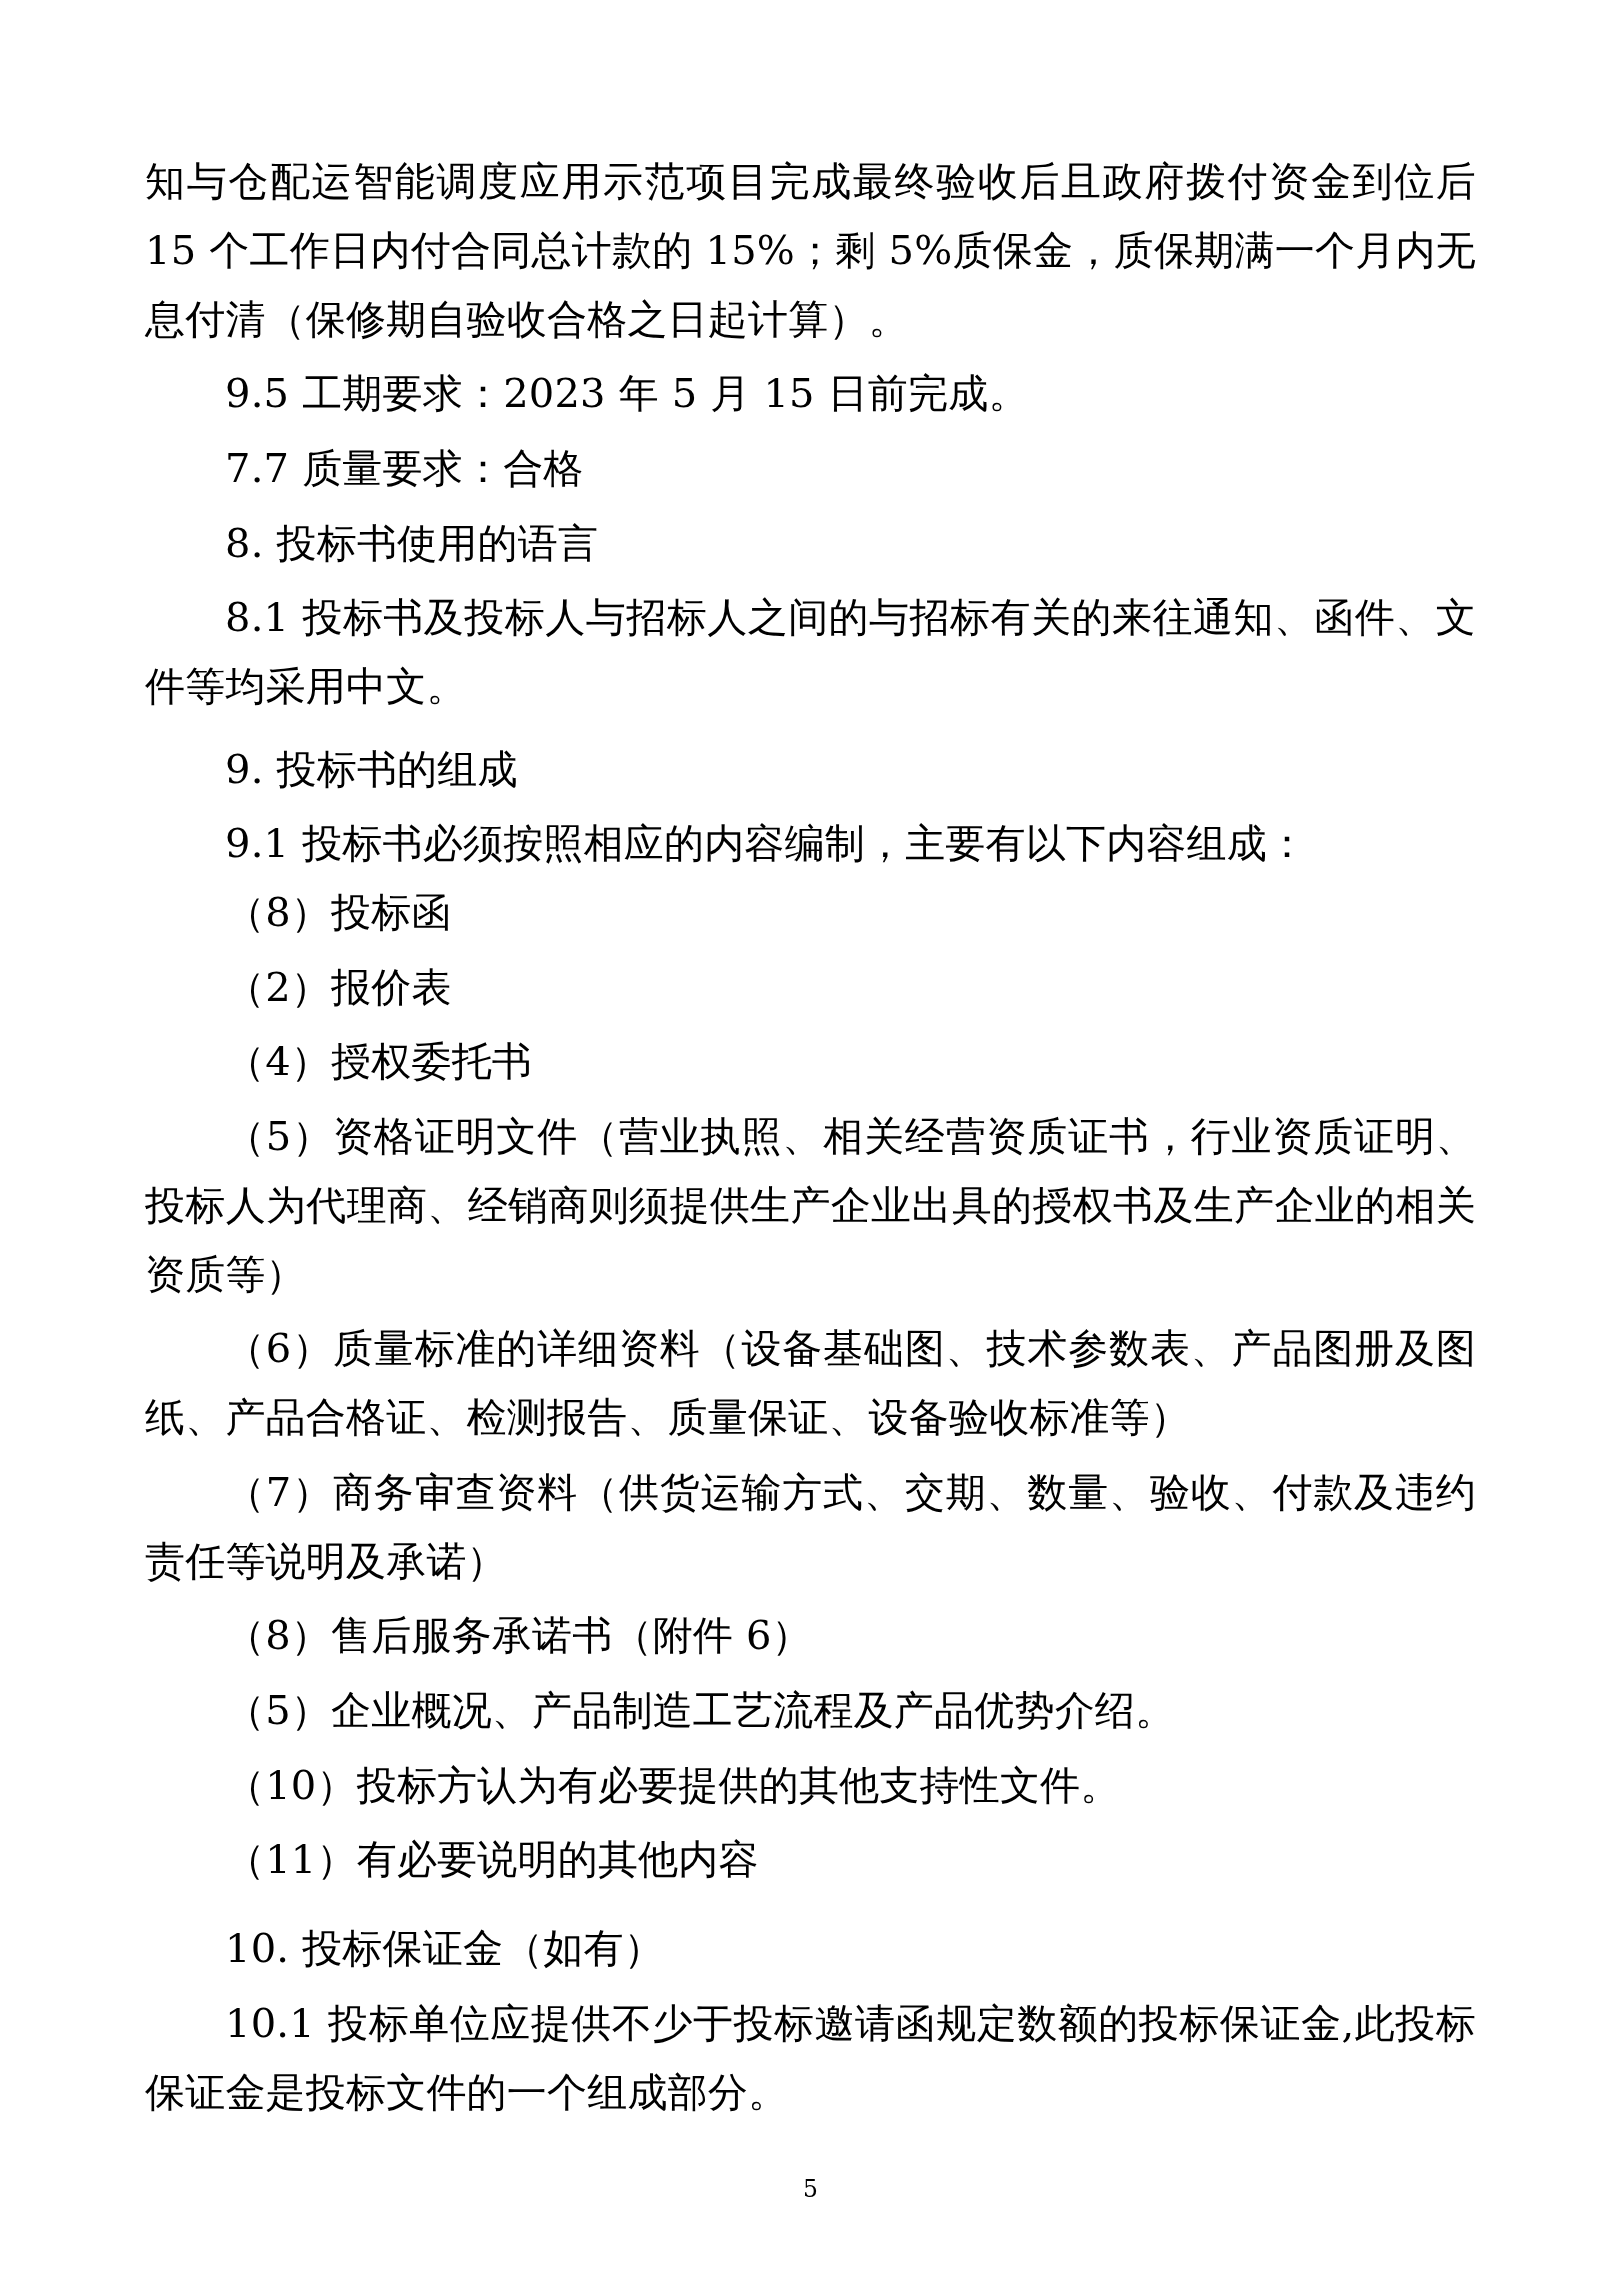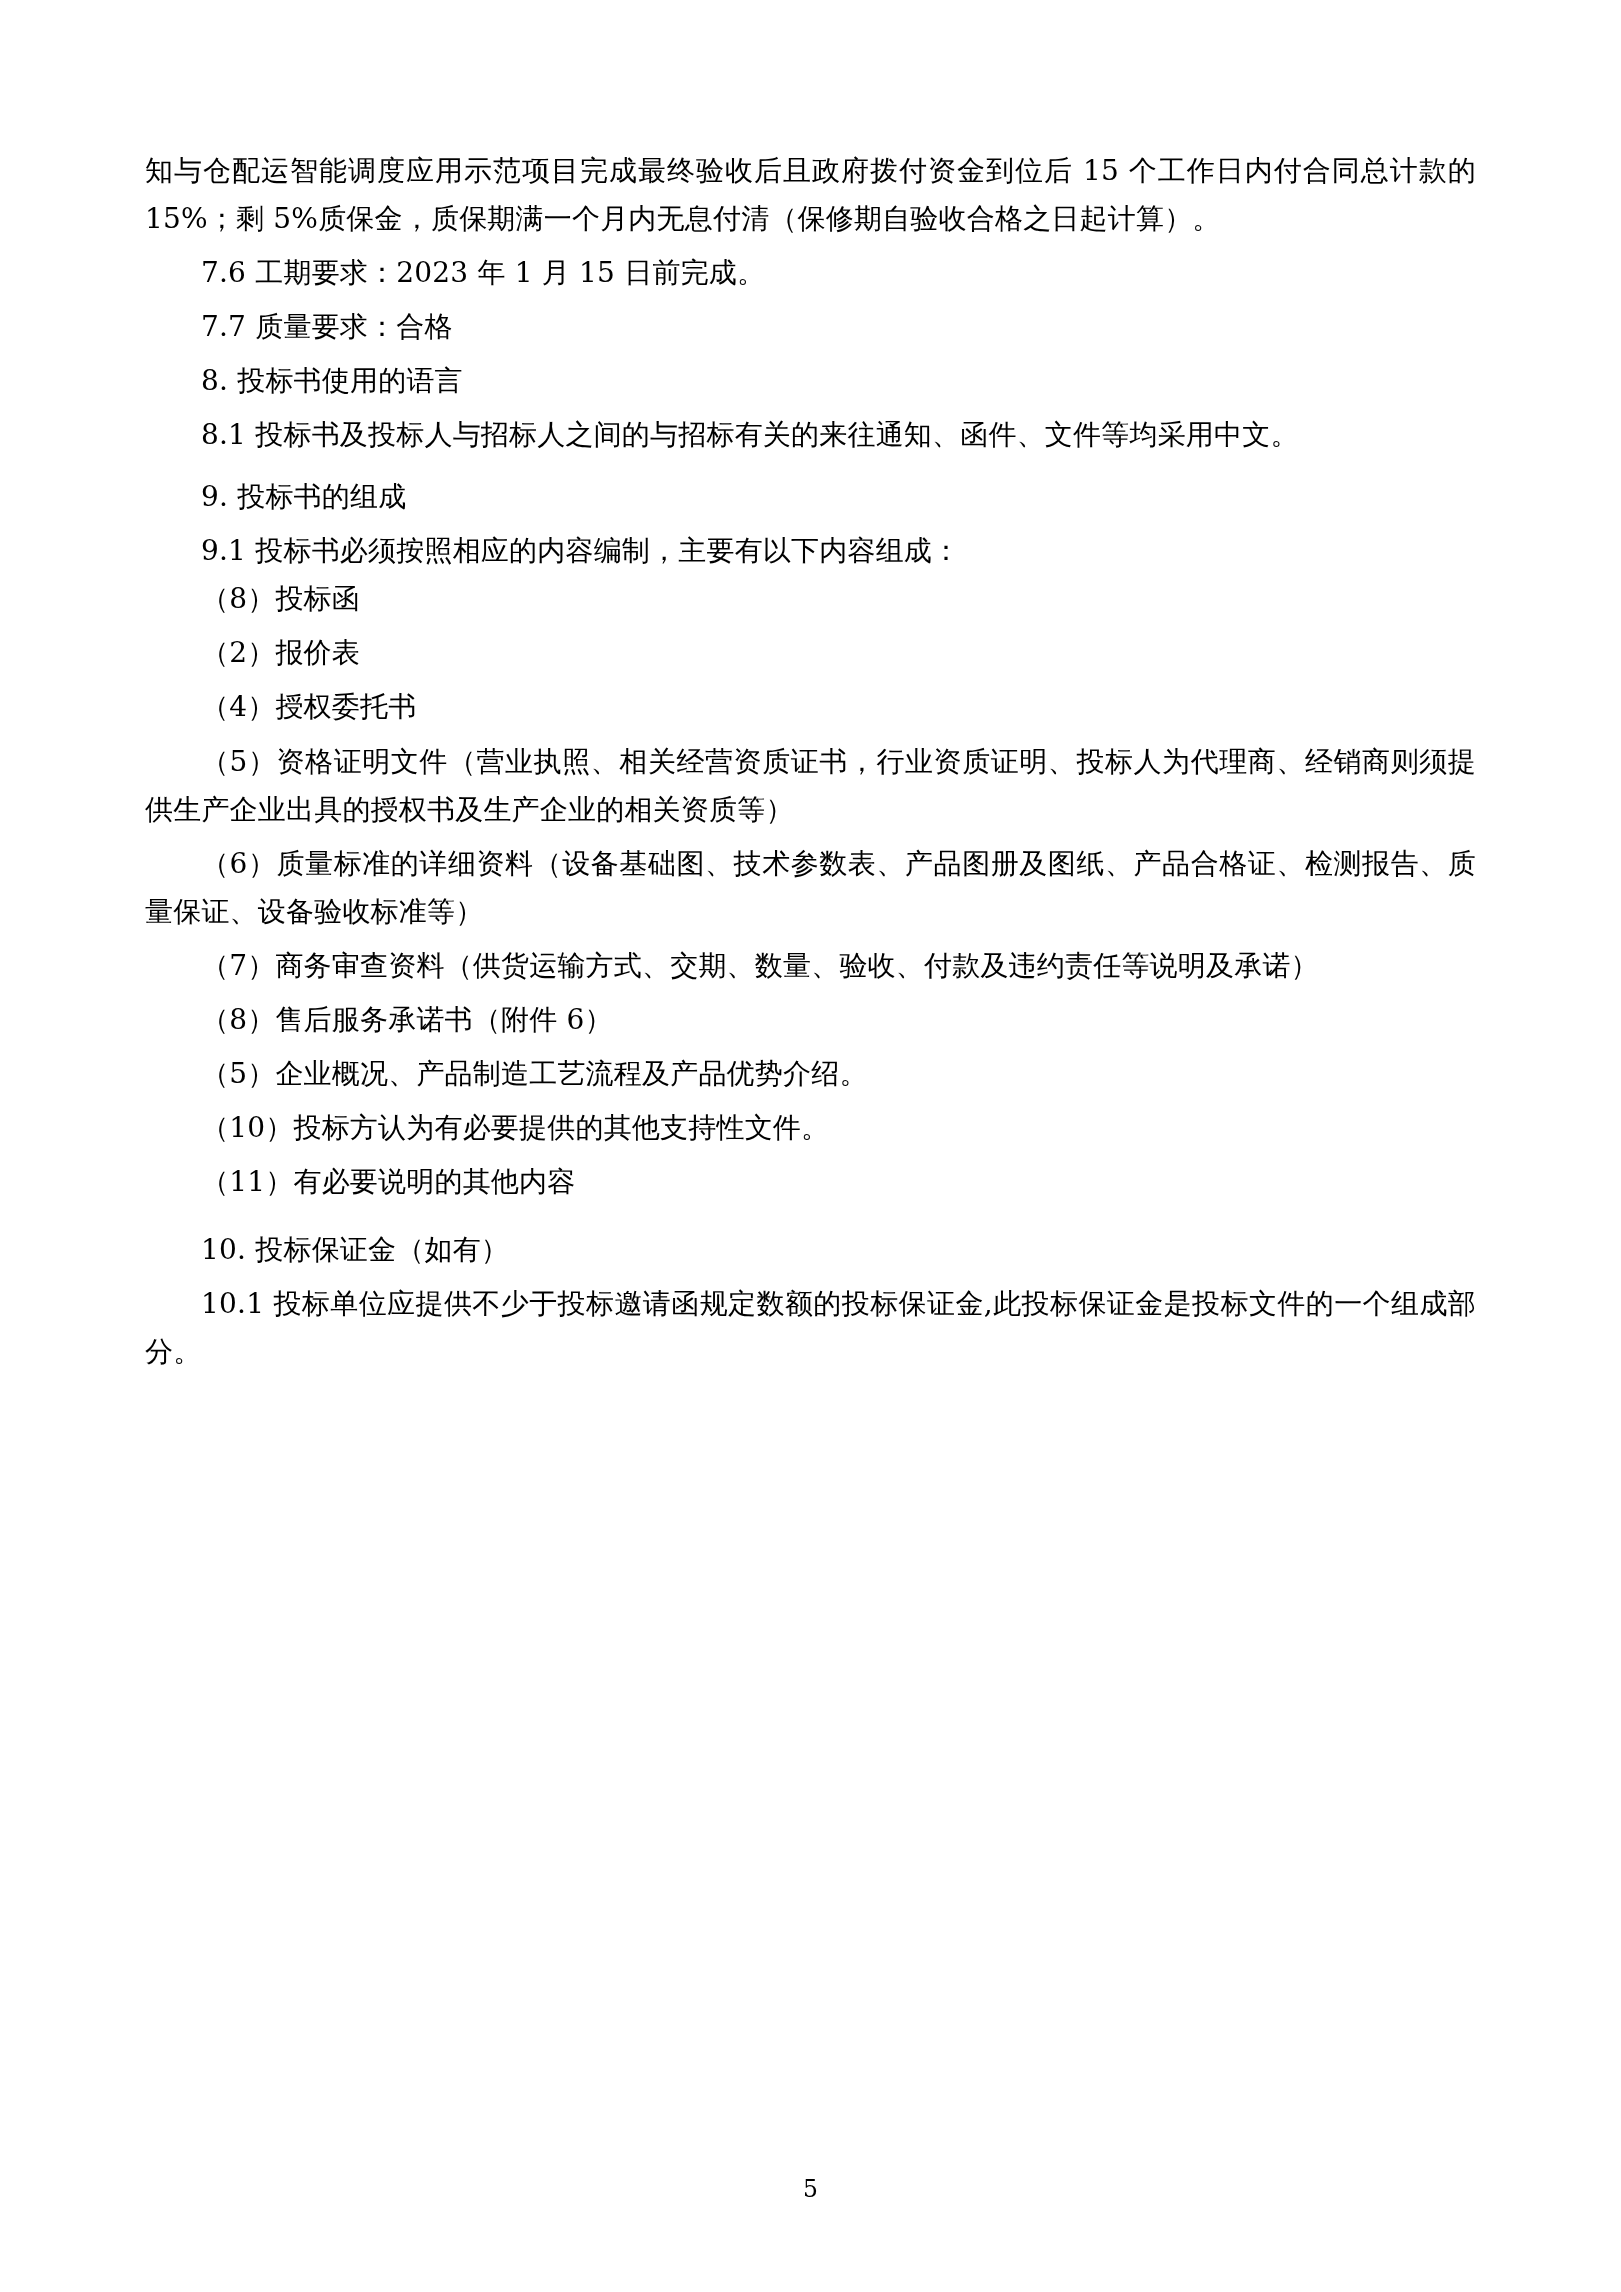--- a/index.html
+++ b/index.html
@@ -14,21 +14,21 @@
   .page {
     position: relative;
     width: 1621px;
     height: 2293px;
     box-sizing: border-box;
     padding: 147px 145px 59px 145px;
     background: #ffffff;
     overflow: hidden;
   }
   .doc-body {
-    font-size: 28px;
+    font-size: 40px;
     line-height: 1.72;
     text-align: justify;
     letter-spacing: 0.2px;
   }
   p {
     margin: 0;
   }
   .para {
     text-indent: 0;
   }
@@ -64,21 +64,21 @@
   }
 </style>
 </head>
 <body>
 
 <div class="page">
   <div class="doc-body">
 
     <p class="para blk">知与仓配运智能调度应用示范项目完成最终验收后且政府拨付资金到位后 15 个工作日内付合同总计款的 15%；剩 5%质保金，质保期满一个月内无息付清（保修期自验收合格之日起计算）。</p>
 
-    <p class="indent blk gap-sm">7.6 工期要求：2023 年 1 月 15 日前完成。</p>
+    <p class="indent blk gap-sm">9.5 工期要求：2023 年 5 月 15 日前完成。</p>
 
     <p class="indent blk gap-sm">7.7 质量要求：合格</p>
 
     <p class="heading blk gap-sm">8. 投标书使用的语言</p>
 
     <p class="indent blk gap-sm">8.1 投标书及投标人与招标人之间的与招标有关的来往通知、函件、文件等均采用中文。</p>
 
     <p class="heading blk gap-md">9. 投标书的组成</p>
 
     <p class="indent blk gap-sm">9.1 投标书必须按照相应的内容编制，主要有以下内容组成：</p>

